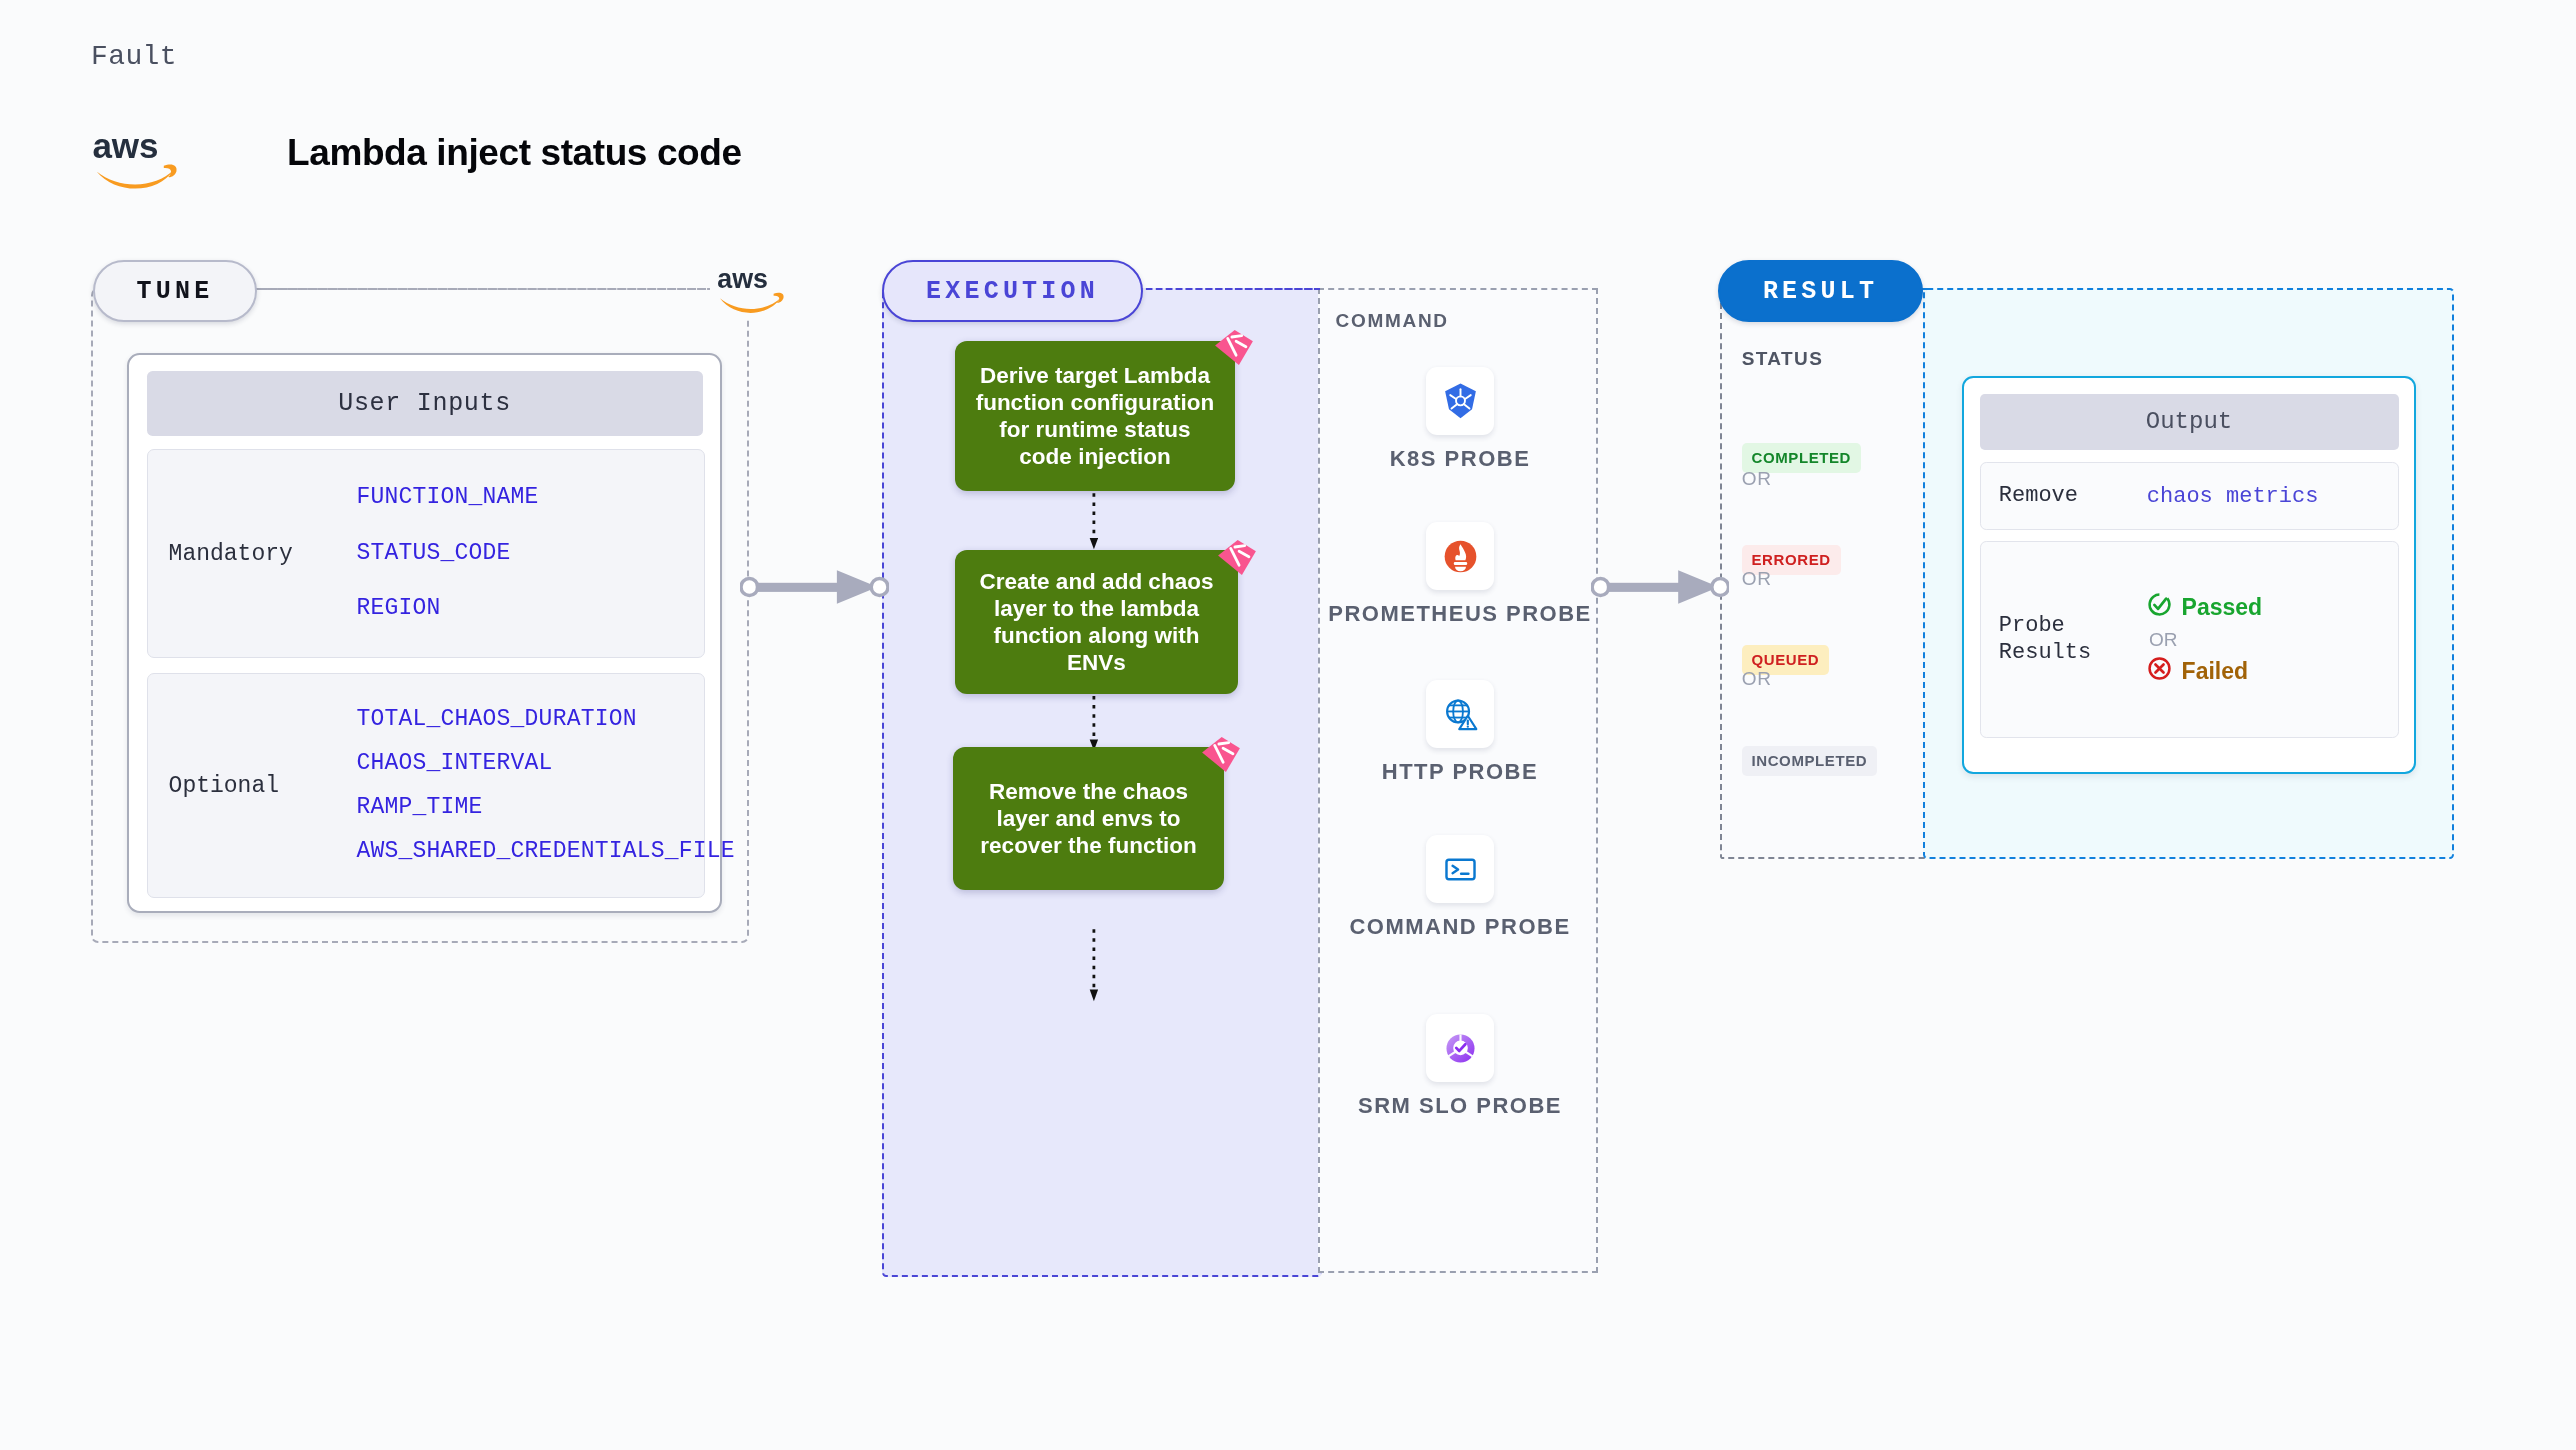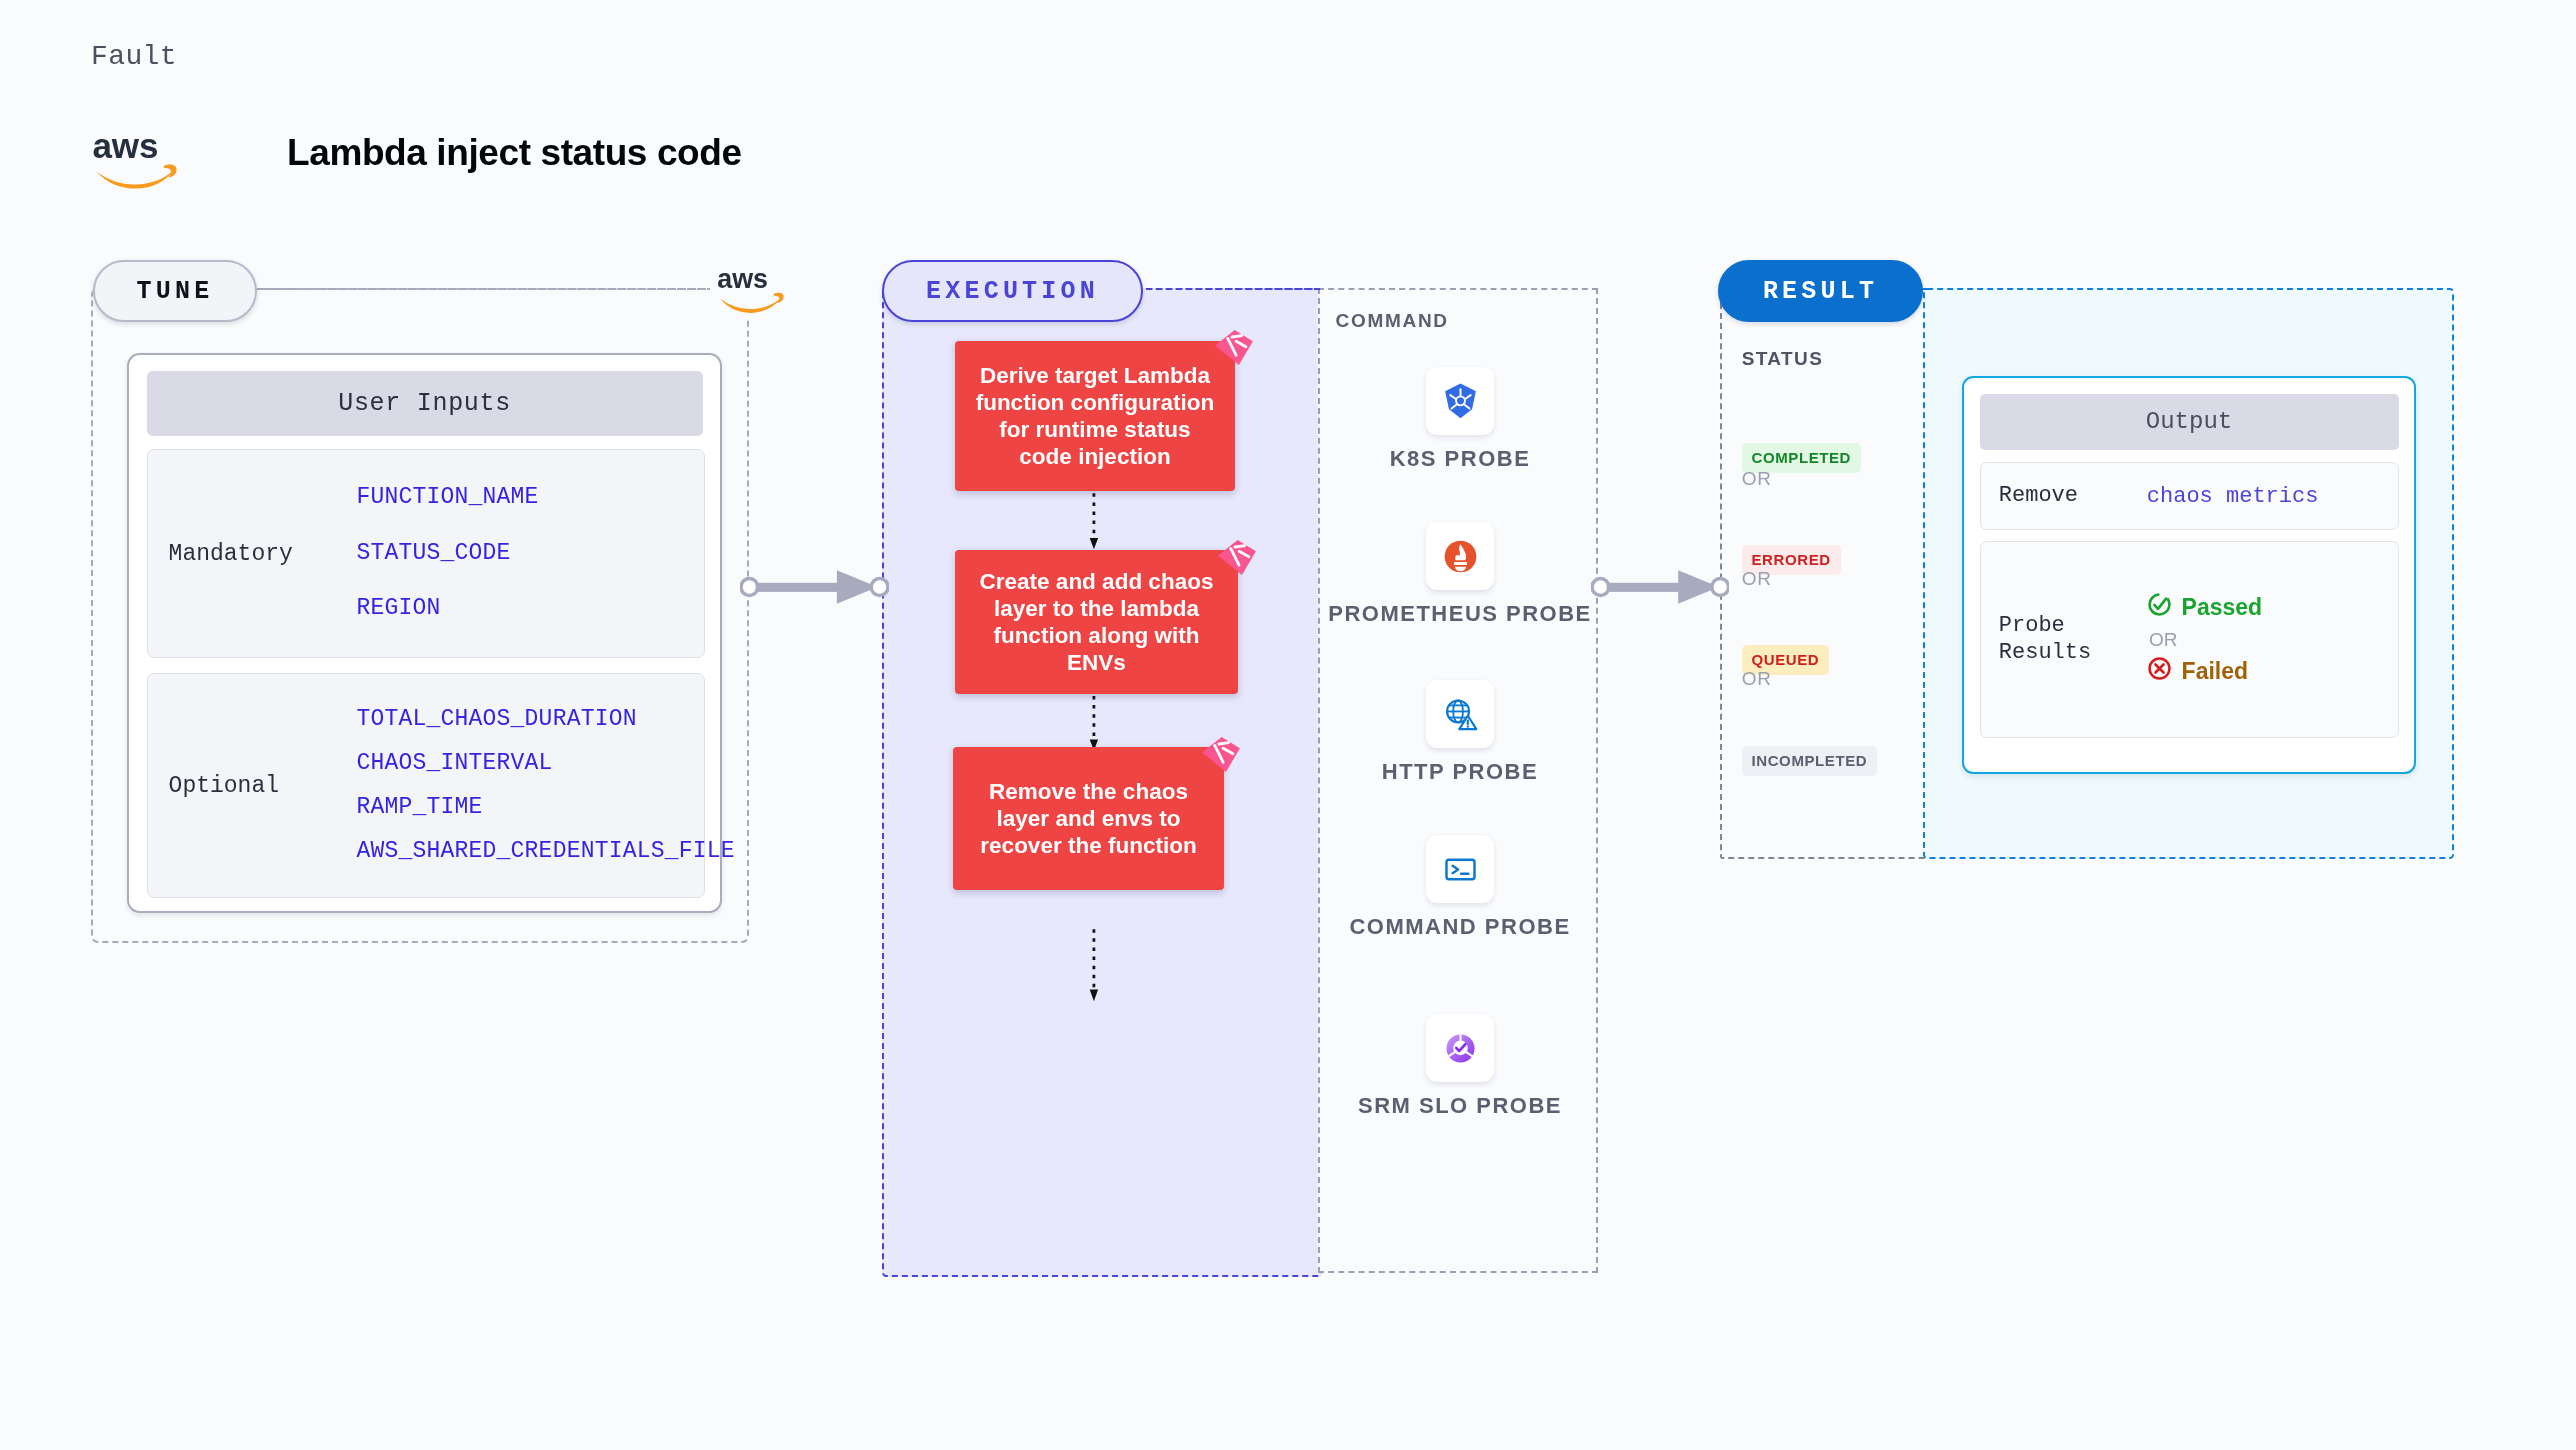--- a/index.html
+++ b/index.html
@@ -96,21 +96,21 @@
     display:flex; align-items:center; justify-content:center;
   }
 
   
   #execution-panel {
     position:absolute; left:882px; top:288px; width:436px; height:985px;
     background:#e7e8fb; border:2.8px dashed #4a45d6; border-radius:4.2px;
   }
   .exec-box {
     position:absolute;
-    background:#ef4444; border-radius:4px; color:#fff;
+    background:#4d7c0f; border-radius:12px; color:#fff;
     display:flex; align-items:center; justify-content:center;
     text-align:center; font-size:22.5px; font-weight:bold;
     line-height:1.2; padding:12.7px 15.5px; box-sizing:border-box;
     box-shadow:0 2.8px 7px rgba(40,40,110,.22);
   }
   #exec-box-1 { left:71px; top:51px;  width:280px; height:150px; }
   #exec-box-2 { left:71px; top:260px; width:283px; height:144px; }
   #exec-box-3 { left:69px;  top:457px; width:271px; height:143px; }
   .corner-flag {
     position:absolute; width:38px; height:35px; pointer-events:none;

